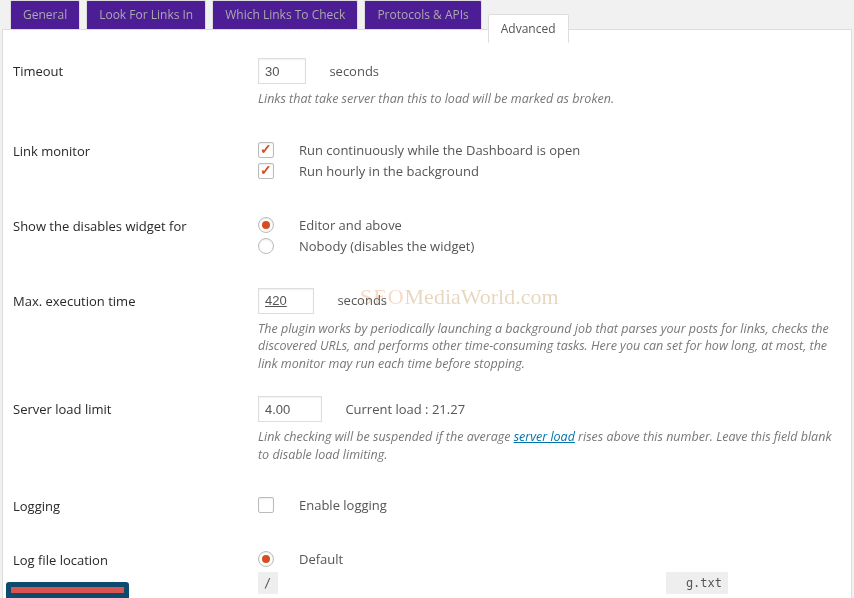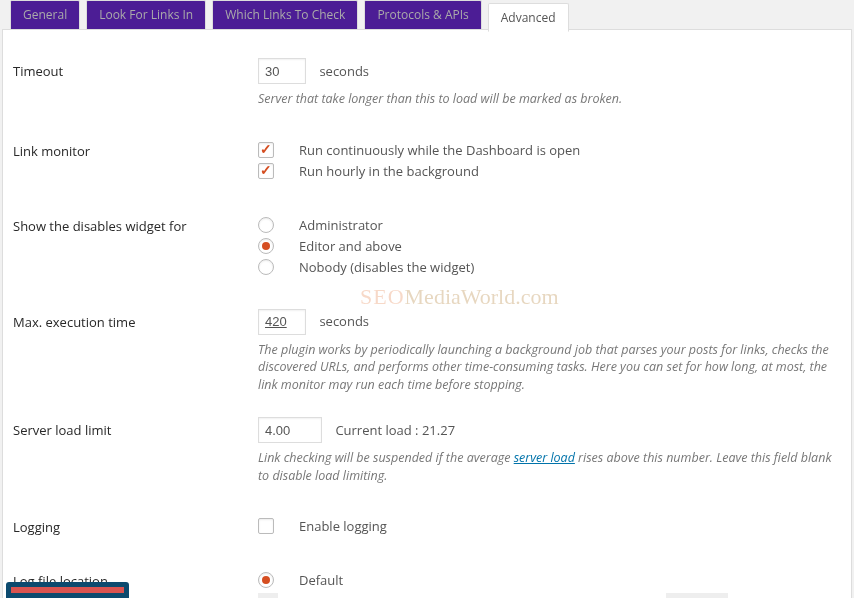--- a/index.html
+++ b/index.html
@@ -27,21 +27,21 @@
     border: 1px solid #ddd;
     border-bottom: none;
     border-radius: 2px 2px 0 0;
     cursor: pointer;
   }
   .tab.active {
     background: #fff;
     color: #555;
     border-bottom: 1px solid #fff;
     position: relative;
-    top: 3px;
+    top: 14px;
   }
   .panel {
     background: #fff;
     border: 1px solid #ddd;
     margin: 0 2px;
     padding: 20px 0 30px 0;
   }
   .row {
     display: flex;
     align-items: flex-start;
@@ -61,21 +61,21 @@
   }
   .field-col input[type="text"] {
     border: 1px solid #ddd;
     background: #fff;
     height: 26px;
     padding: 0 6px;
     font-size: 13px;
     color: #555;
     box-shadow: inset 0 1px 2px rgba(0,0,0,.06);
   }
-  .inline-unit { margin-left: 10px; color: #555; }
+  .inline-unit { margin-left: 20px; color: #555; }
   .desc {
     font-style: italic;
     color: #777;
     font-size: 12.5px;
     margin-top: 6px;
     line-height: 1.4;
   }
   .check-line, .radio-line {
     display: flex;
     align-items: center;
@@ -166,21 +166,21 @@
   <div class="tab active">Advanced</div>
 </div>
 
 <div class="panel">
 
   <div class="row">
     <div class="label-col">Timeout</div>
     <div class="field-col">
       <input type="text" style="width: 48px;" value="30">
       <span class="inline-unit">seconds</span>
-      <div class="desc">Server that take longer than this to load will be marked as broken.</div>
+      <div class="desc">Links that take server than this to load will be marked as broken.</div>
     </div>
   </div>
 
   <div class="row" style="margin-top:14px">
     <div class="label-col">Link monitor</div>
     <div class="field-col">
       <label class="check-line">
         <input type="checkbox" checked="" style="">
         <span>Run continuously while the Dashboard is open</span>
       </label>
@@ -188,38 +188,34 @@
         <input type="checkbox" checked="" style="">
         <span>Run hourly in the background</span>
       </label>
     </div>
   </div>
 
   <div class="row" style="margin-top:14px">
     <div class="label-col">Show the disables widget for</div>
     <div class="field-col">
       <label class="radio-line">
-        <input type="radio" name="dw" style="">
-        <span>Administrator</span>
-      </label>
-      <label class="radio-line">
         <input type="radio" name="dw" checked="" style="">
         <span>Editor and above</span>
       </label>
       <label class="radio-line">
         <input type="radio" name="dw" style="">
         <span>Nobody (disables the widget)</span>
       </label>
     </div>
   </div>
 
   <div class="row" style="margin-top:14px">
     <div class="label-col">Max. execution time</div>
     <div class="field-col">
-      <input type="text" style="width: 48px; text-decoration: underline;" value="420">
+      <input type="text" style="width: 56px; text-decoration: underline;" value="420">
       <span class="inline-unit">seconds</span>
       <div class="desc">The plugin works by periodically launching a background job that parses your posts for links, checks the discovered URLs, and performs other time-consuming tasks. Here you can set for how long, at most, the link monitor may run each time before stopping.</div>
     </div>
   </div>
 
   <div class="row" style="margin-top:8px">
     <div class="label-col">Server load limit</div>
     <div class="field-col">
       <input type="text" style="width: 64px;" value="4.00">
       <span class="inline-unit"><span>Current load : </span><span>21.27</span></span>

